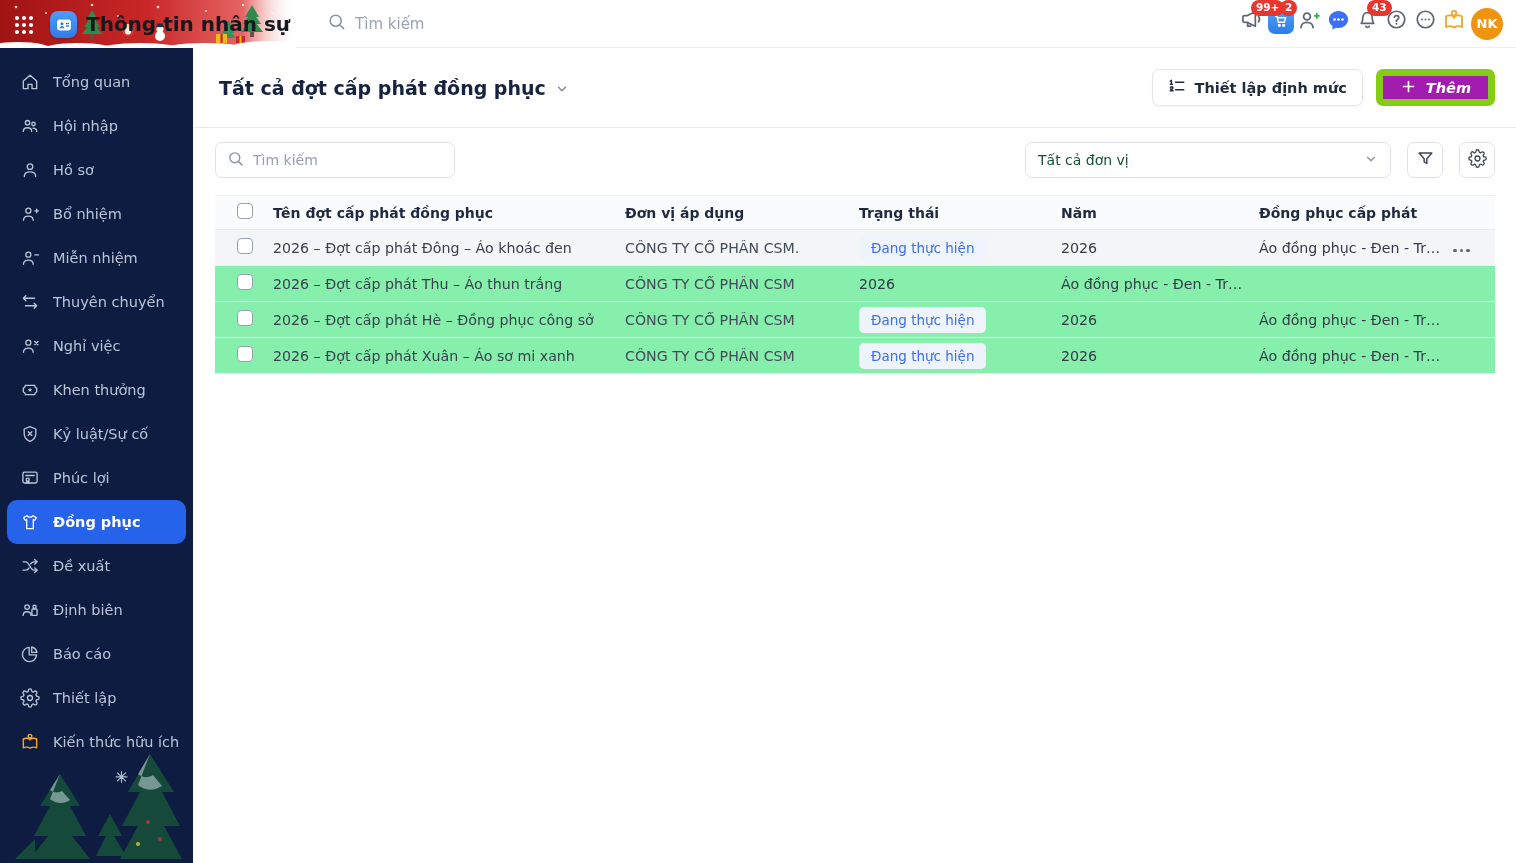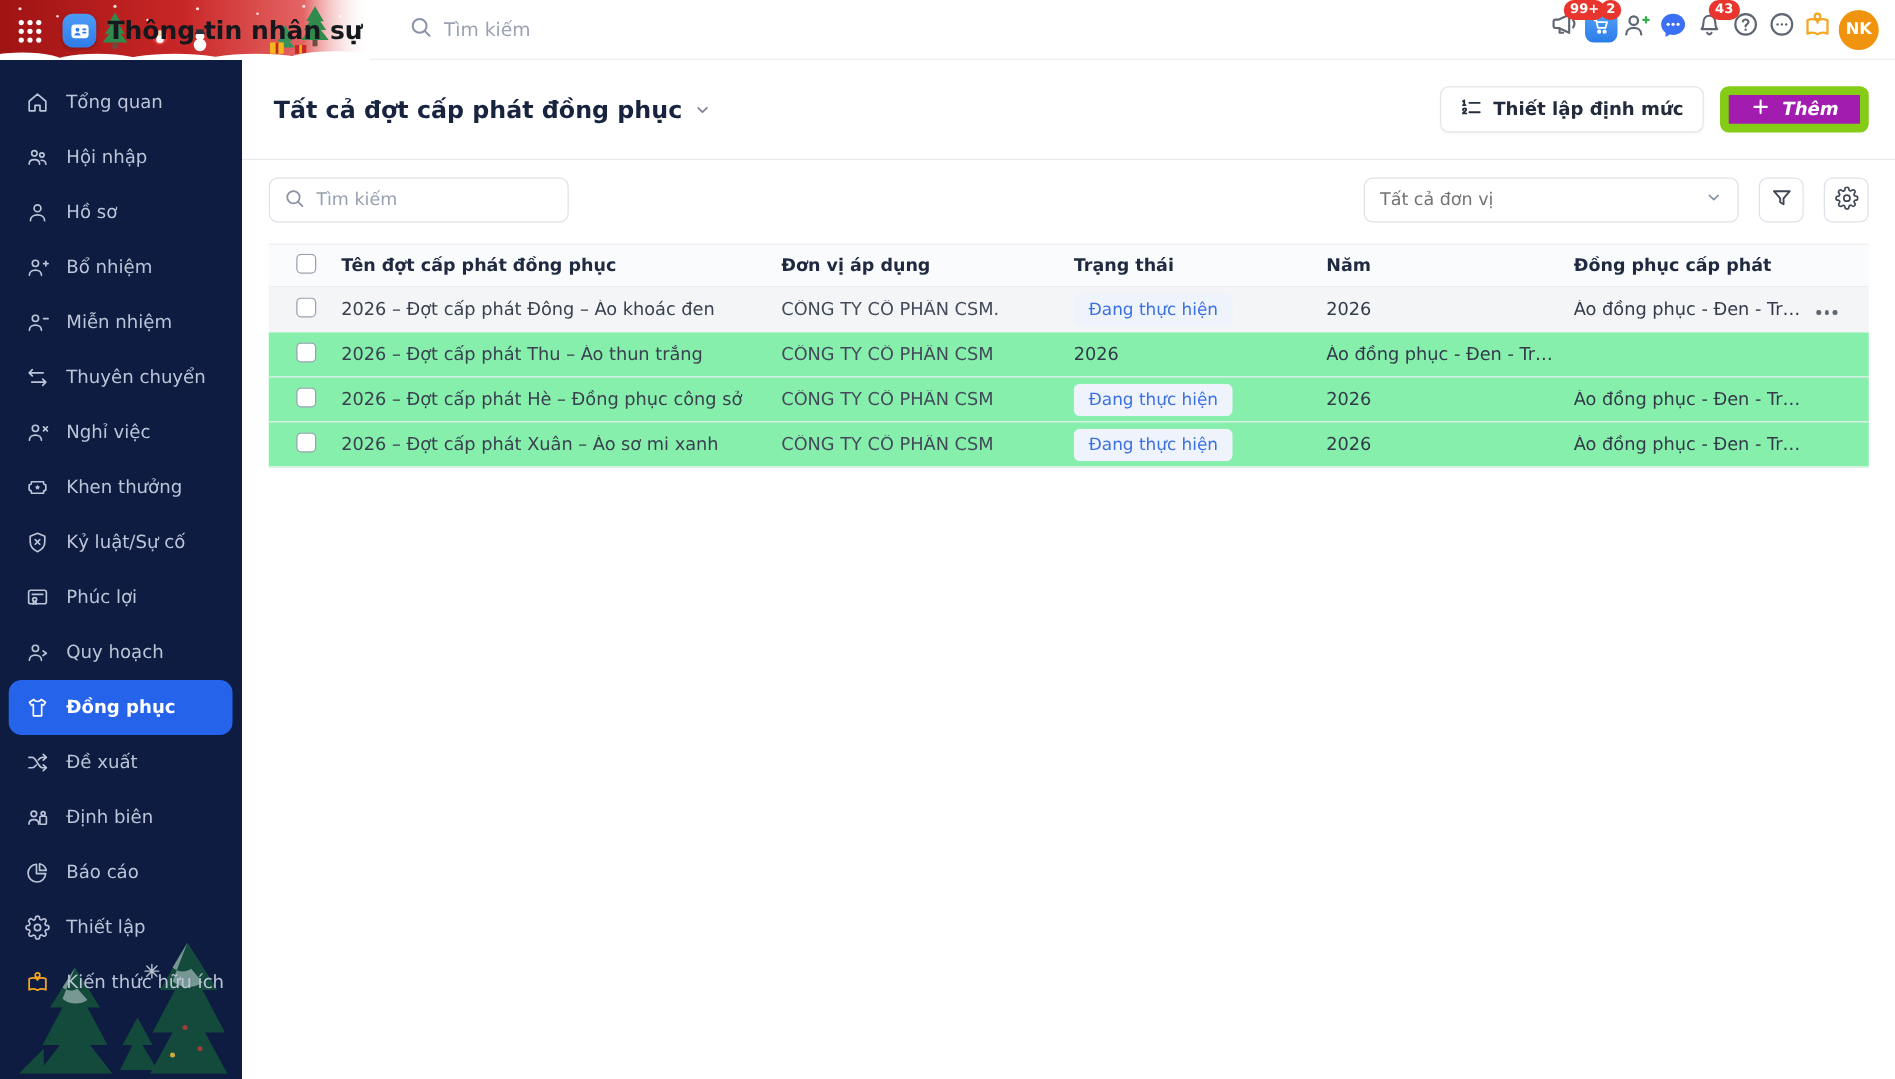--- a/index.html
+++ b/index.html
@@ -51,23 +51,23 @@
                  box-shadow:0 1px 2px rgba(20,30,60,.04); }
   .btn-primary { background:#a21caf; border:7px solid #84cc16; color:#fff; padding:0 17px;font-style:italic; }
 
   .content { border-top:1px solid #e9ebef; padding:14px 21px 0 22px; }
   .toolbar { display:flex; align-items:center; justify-content:space-between; margin-bottom:17px; }
   .search-box { width:240px; height:36px; border:1px solid #dfe2e8; border-radius:7px; display:flex;
                 align-items:center; gap:9px; padding:0 11px; color:#8a93a5; background:#fff; }
   .search-box input { border:none; outline:none; width:100%; font-size:14px; color:#333; font-family:inherit; }
   .search-box input::placeholder { color:#97a0b0; }
   .toolbar-right { display:flex; align-items:center; gap:16px; }
-  .select { width:300px; height:36px; border:1px solid #dfe2e8; border-radius:7px; display:flex;
+  .select { width:366px; height:36px; border:1px solid #dfe2e8; border-radius:7px; display:flex;
             align-items:center; justify-content:space-between; padding:0 12px; font-size:14px;
-            color:#737373; cursor:pointer; background:#fff; }
+            color:#14532d; cursor:pointer; background:#fff; }
   .select .chev { color:#8a93a5; }
   .icon-btn { width:36px; height:36px; border:1px solid #dfe2e8; border-radius:7px; background:#fff;
               display:grid; place-items:center; color:#3f4756; cursor:pointer; }
 
   
   .grid-cols { display:grid; grid-template-columns:58px 352px 234px 202px 198px 1fr 44px; align-items:center; }
   .thead { height:35px; background:#fafbfc; border-top:1px solid #eef0f3; border-bottom:1px solid #e8eaee;
            font-size:14px; font-weight:700; color:#1f2a40; }
   .trow { height:36px; font-size:14.2px; border-bottom:1px solid #f0f1f4; background:#86efac; }
   .trow.highlighted { background:#f3f5f7; }
@@ -343,30 +343,20 @@
       <div class="sidebar-item">
         <span class="s-icon">
           <svg width="20" height="20" viewBox="0 0 24 24" fill="none" stroke="currentColor" stroke-width="1.6" stroke-linecap="round" stroke-linejoin="round">
             <rect x="3.5" y="5" width="17" height="13" rx="2"></rect>
             <path d="M7 9h10"></path>
             <circle cx="9.3" cy="14" r="1.9"></circle>
             <path d="m8.3 15.7-.6 2.6 1.6-.9 1.6.9-.6-2.6"></path>
           </svg>
         </span>
         <span class="s-label">Phúc lợi</span>
-      </div>
-      <div class="sidebar-item">
-        <span class="s-icon">
-          <svg width="20" height="20" viewBox="0 0 24 24" fill="none" stroke="currentColor" stroke-width="1.6" stroke-linecap="round" stroke-linejoin="round">
-            <circle cx="10" cy="8" r="3"></circle>
-            <path d="M4.2 19.5c0-3.2 2.6-5 5.8-5s5.8 1.8 5.8 5"></path>
-            <path d="m17.3 10.5 3.2 2.2-3.2 2.2"></path>
-          </svg>
-        </span>
-        <span class="s-label">Quy hoạch</span>
       </div>
       <div class="sidebar-item active">
         <span class="s-icon">
           <svg width="20" height="20" viewBox="0 0 24 24" fill="none" stroke="currentColor" stroke-width="1.6" stroke-linecap="round" stroke-linejoin="round">
             <path d="M8.4 4.3 4.3 6.9l1.9 3 1.8-.9V20h8V9l1.8.9 1.9-3-4.1-2.6c-.8 1.2-2.1 1.9-3.6 1.9s-2.8-.7-3.6-1.9Z"></path>
           </svg>
         </span>
         <span class="s-label">Đồng phục</span>
       </div>
       <div class="sidebar-item">

